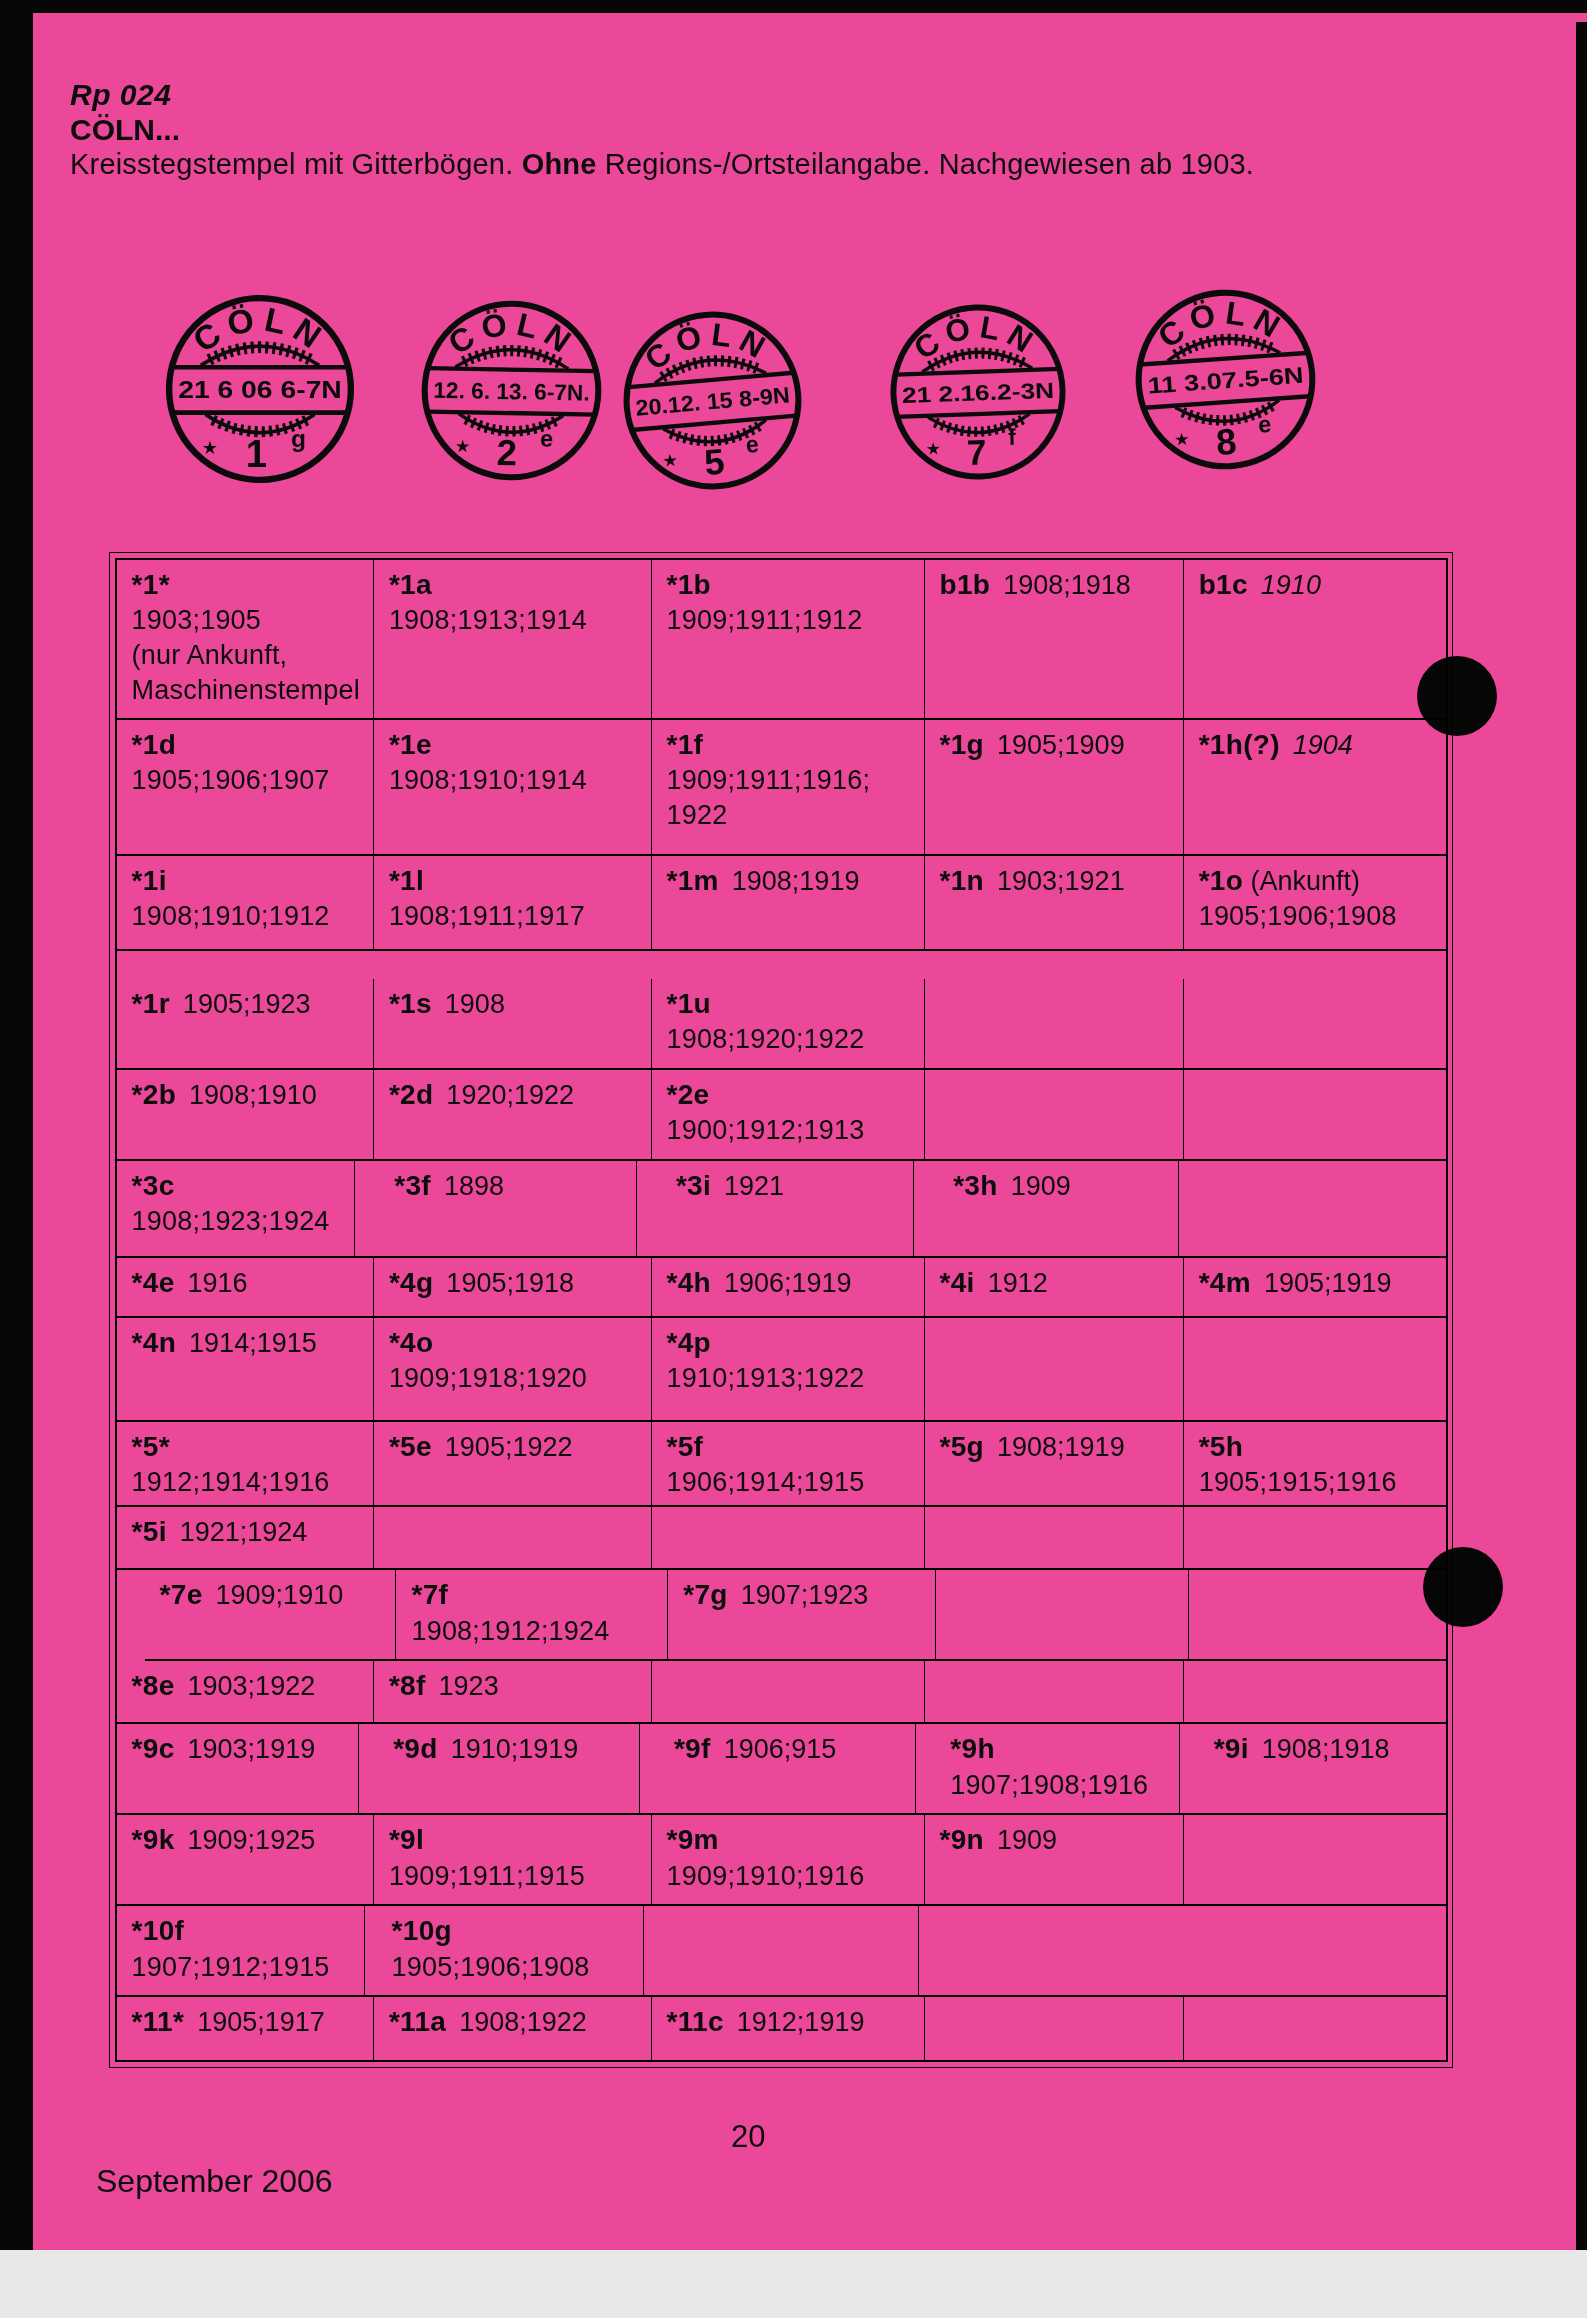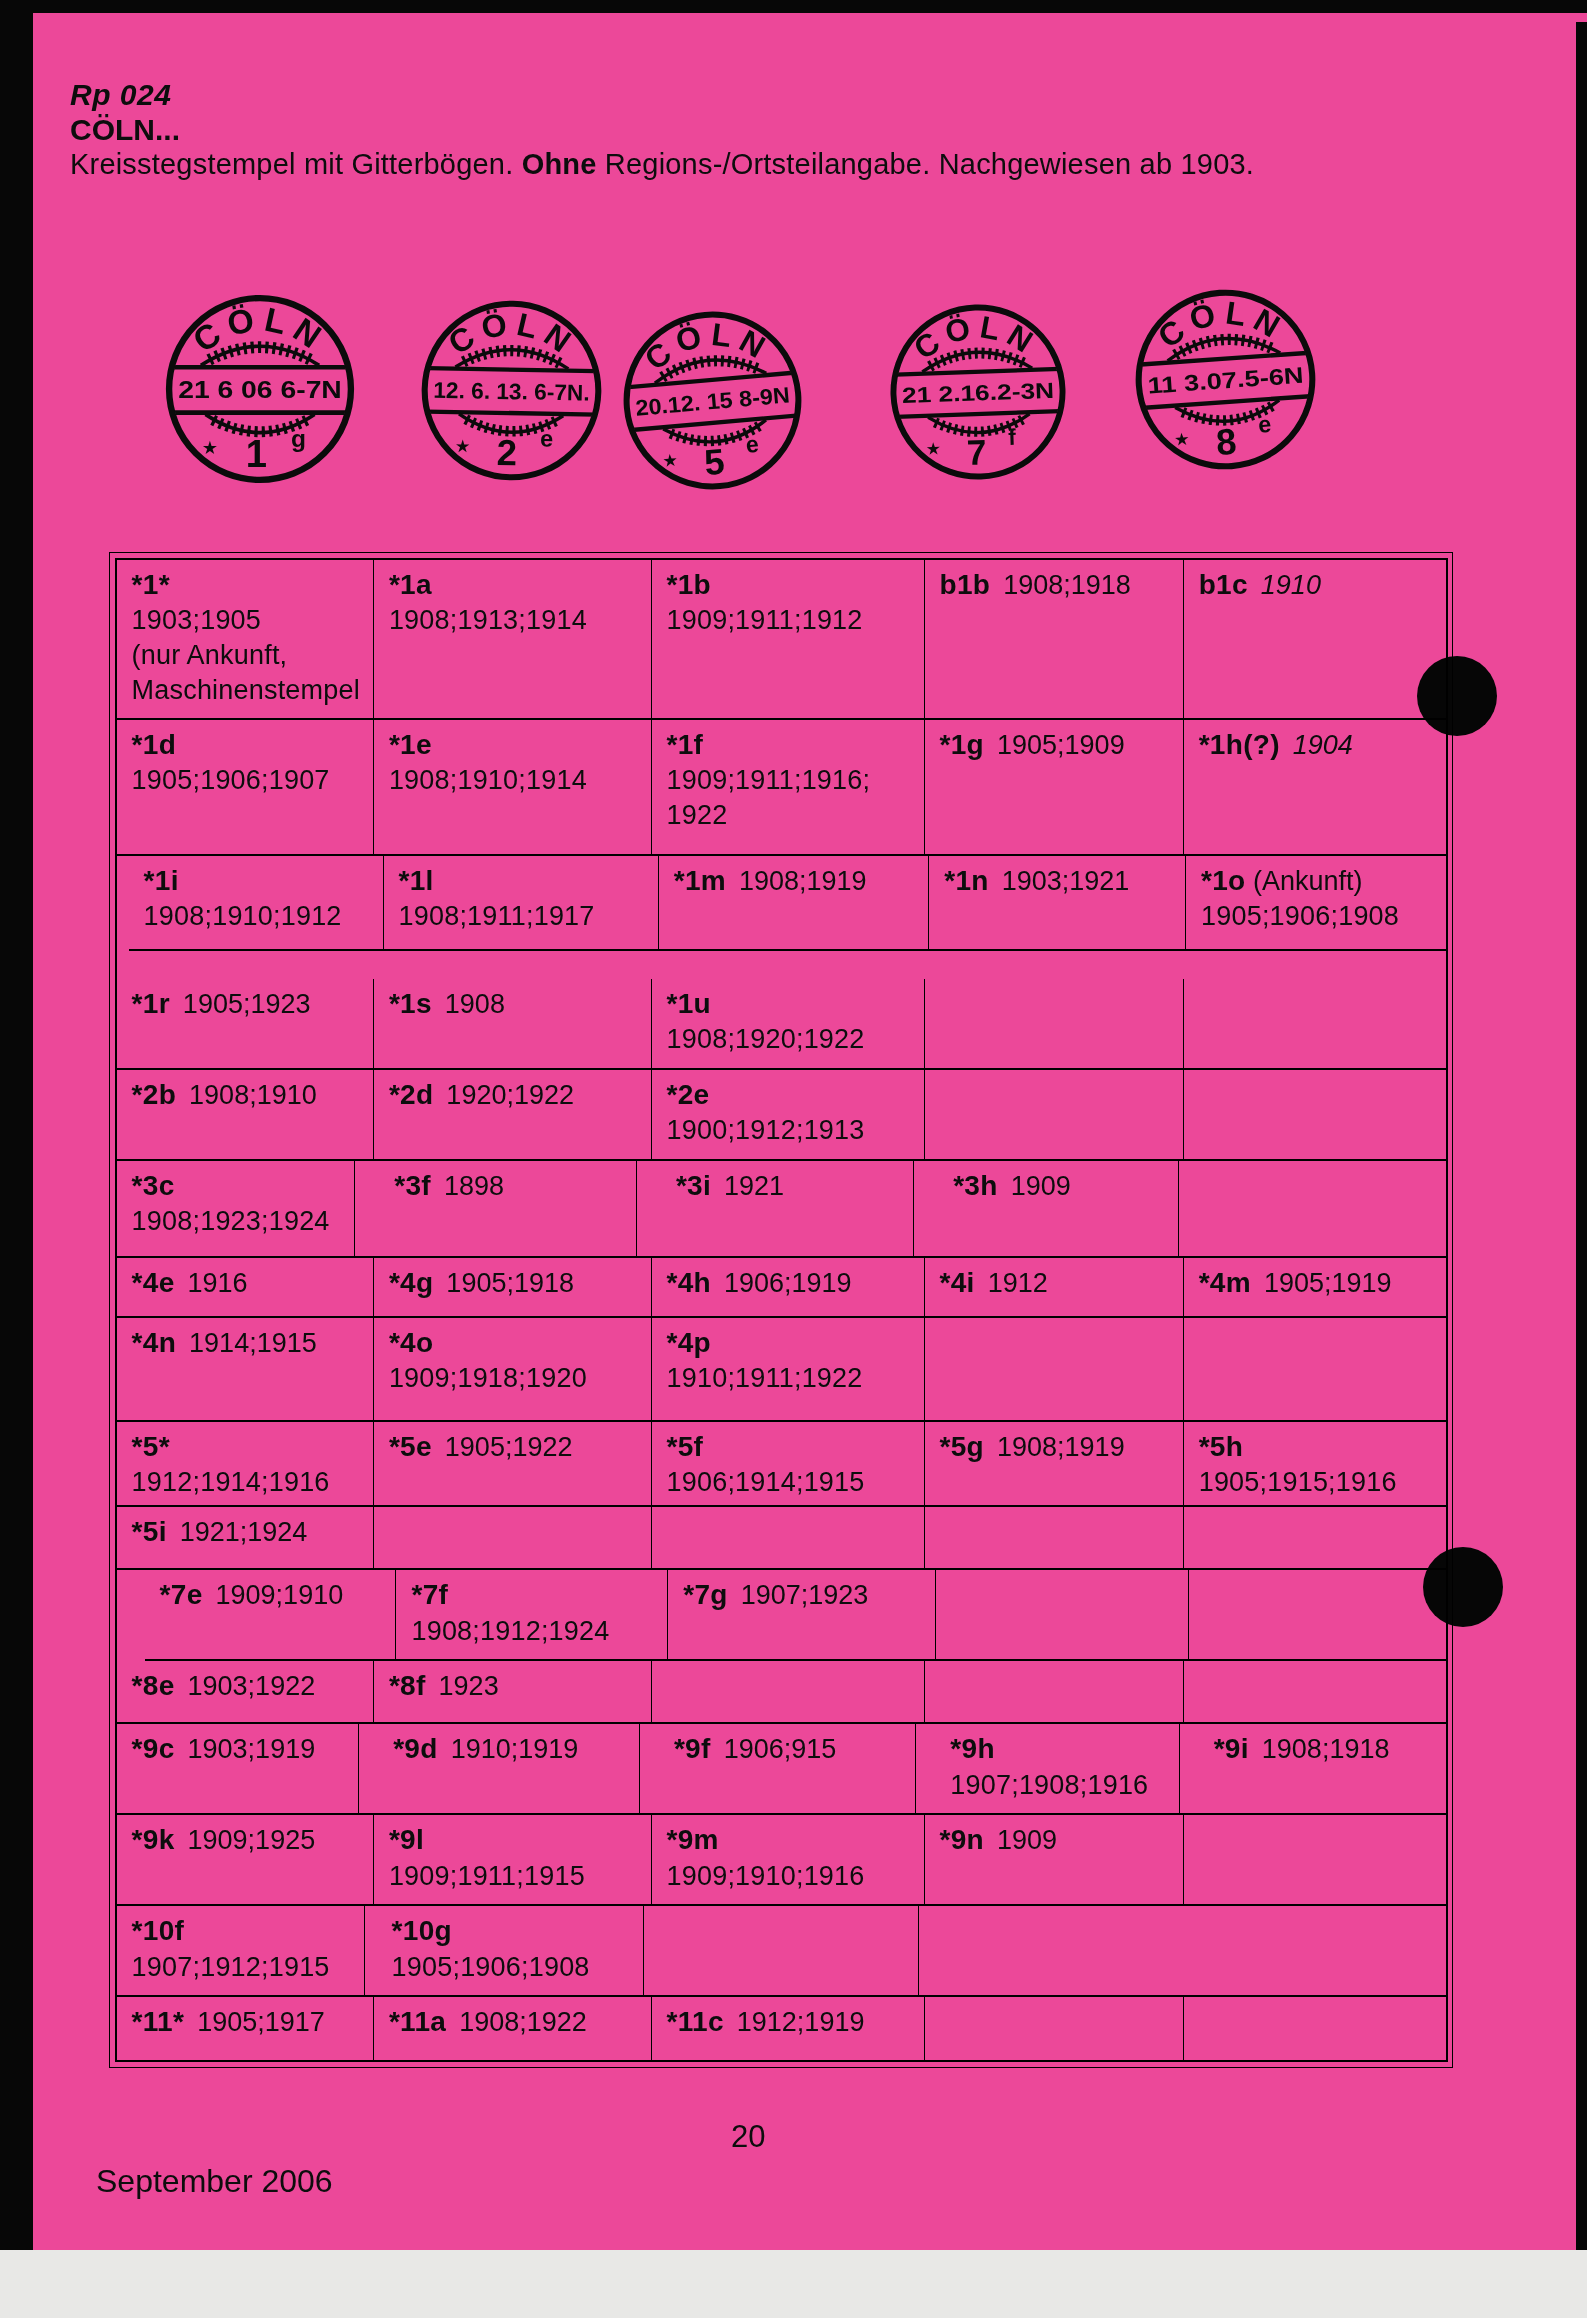--- a/index.html
+++ b/index.html
@@ -230,21 +230,21 @@
             <div class="years-line">1909;1911;1916;</div>
             <div class="years-line">1922</div>
           </div>
           <div class="tcell">
             <div class="cell-head"><span class="code">*1g</span><span class="years-inline">1905;1909</span></div>
           </div>
           <div class="tcell">
             <div class="cell-head"><span class="code">*1h(?)</span><span class="years-inline it">1904</span></div>
           </div>
         </div>
-        <div class="trow" style="min-height: 93px; margin-left: 12px;">
+        <div class="trow" style="min-height: 93px;">
           <div class="tcell">
             <div class="cell-head"><span class="code">*1i</span></div>
             <div class="years-line">1908;1910;1912</div>
           </div>
           <div class="tcell">
             <div class="cell-head"><span class="code">*1l</span></div>
             <div class="years-line">1908;1911;1917</div>
           </div>
           <div class="tcell">
             <div class="cell-head"><span class="code">*1m</span><span class="years-inline">1908;1919</span></div>
@@ -321,21 +321,21 @@
         <div class="trow" style="min-height: 102px;">
           <div class="tcell">
             <div class="cell-head"><span class="code">*4n</span><span class="years-inline">1914;1915</span></div>
           </div>
           <div class="tcell">
             <div class="cell-head"><span class="code">*4o</span></div>
             <div class="years-line">1909;1918;1920</div>
           </div>
           <div class="tcell">
             <div class="cell-head"><span class="code">*4p</span></div>
-            <div class="years-line">1910;1911;1922</div>
+            <div class="years-line">1910;1913;1922</div>
           </div>
           <div class="tcell"></div>
           <div class="tcell"></div>
         </div>
         <div class="trow" style="min-height: 83px;">
           <div class="tcell">
             <div class="cell-head"><span class="code">*5*</span></div>
             <div class="years-line">1912;1914;1916</div>
           </div>
           <div class="tcell">

